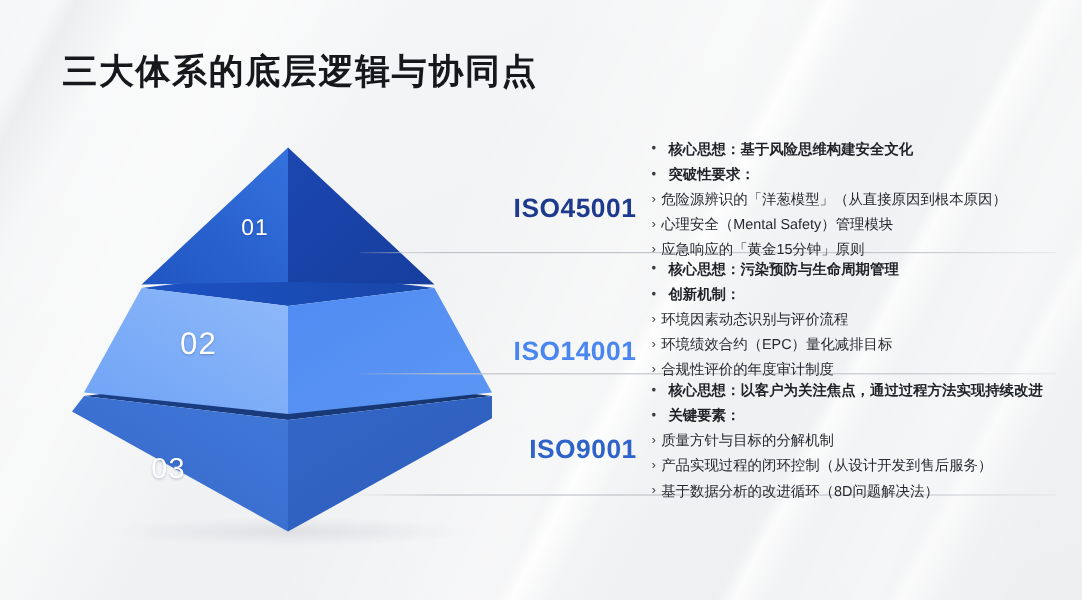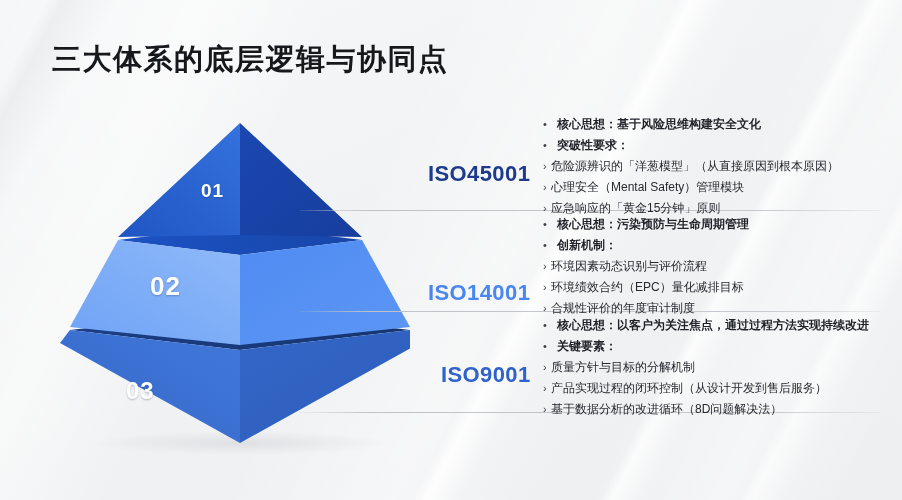--- a/index.html
+++ b/index.html
@@ -30,21 +30,21 @@
   .title{
     position:absolute;left:52px;top:40px;
     font-size:29px;font-weight:700;color:#16181c;
     letter-spacing:1.5px;white-space:nowrap;
   }
 
   
   .pyramid{position:absolute;left:60px;top:105px;width:350px;height:350px;}
   .pyramid svg{display:block;}
   .tier-num{
-    position:absolute;color:#ffffff;font-weight:700;
+    position:absolute;color:#ffffff;font-weight:400;
     letter-spacing:1px;text-shadow:0 1px 2px rgba(10,30,80,.28);
   }
   .num01{left:141px;top:75px;font-size:19px;}
   .num02{left:90px;top:166px;font-size:26px;}
   .num03{left:66px;top:272px;font-size:24px;}
 
   
   .divider{
     position:absolute;height:1px;
     background:linear-gradient(90deg,rgba(190,193,198,.15) 0%,#bfc2c7 12%,#c6c9ce 80%,rgba(198,201,206,.25) 100%);

